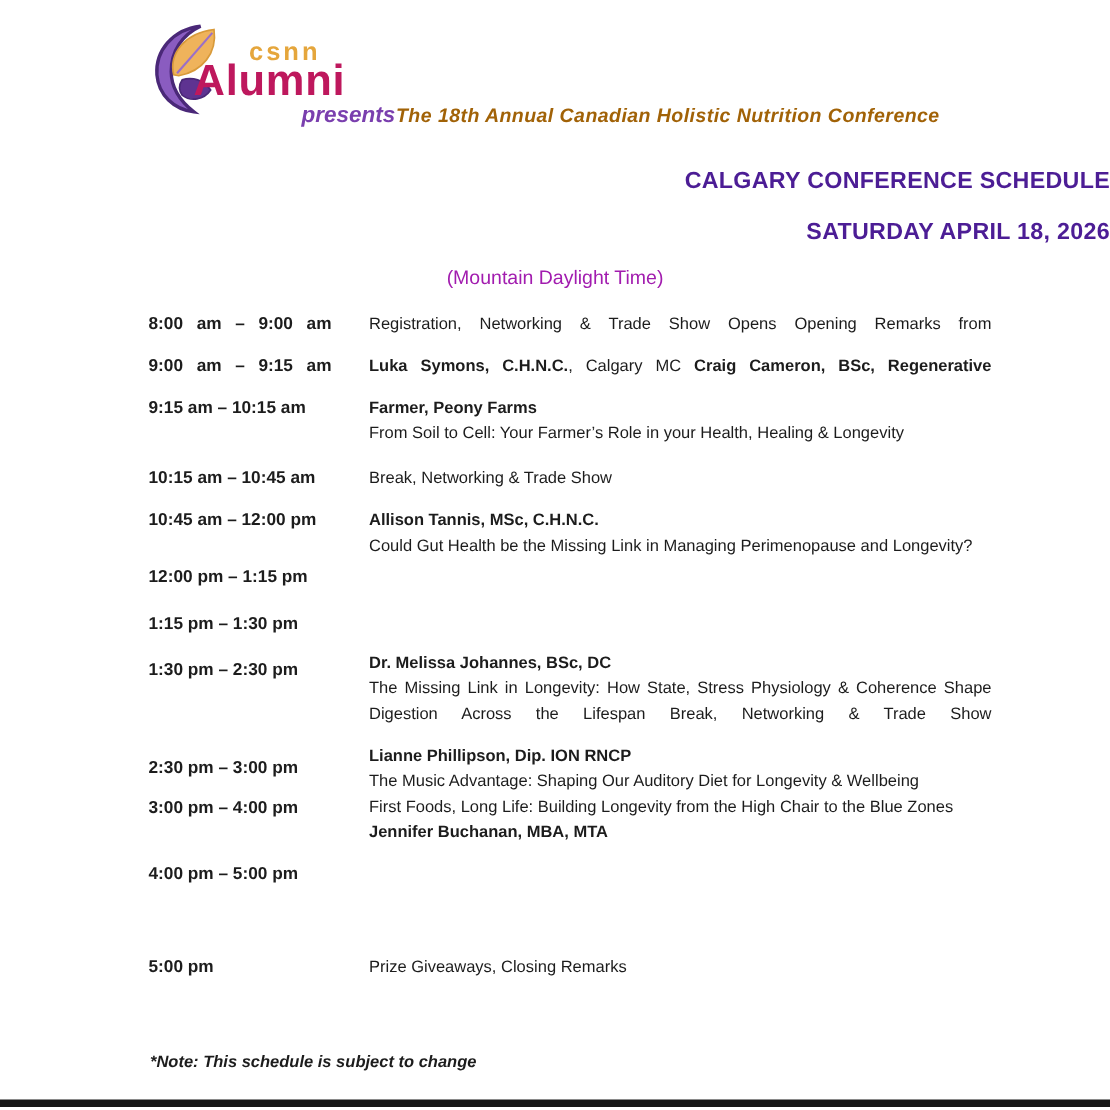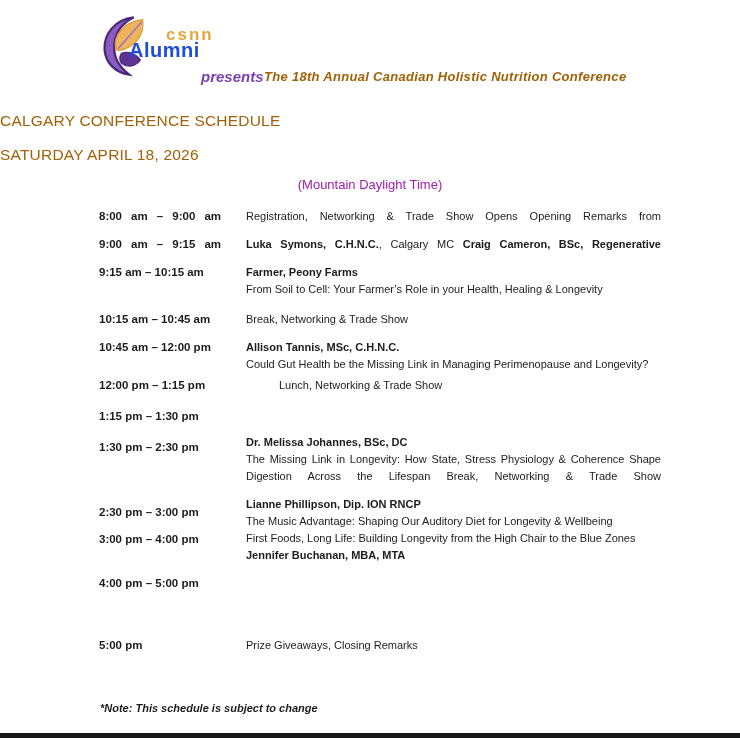--- a/index.html
+++ b/index.html
@@ -4,29 +4,29 @@
 <style>
   html,body{margin:0;padding:0;background:#fff;}
   #page{
     position:relative;width:740px;height:740px;background:#ffffff;overflow:hidden;
     font-family:"Liberation Sans",sans-serif;color:#222;
   }
   
   .logo-mark{position:absolute;left:99px;top:15px;width:56px;height:62px;}
   .brand-csnn{position:absolute;left:166px;top:26px;font-size:17px;font-weight:700;
     letter-spacing:2px;color:#e5a63c;line-height:1;}
-  .brand-alumni{position:absolute;left:129px;top:40px;font-size:20px;font-weight:600;
-    color:#1d4ed8;line-height:1;letter-spacing:0.5px;}
+  .brand-alumni{position:absolute;left:129px;top:40px;font-size:29px;font-weight:600;
+    color:#be185d;line-height:1;letter-spacing:0.5px;}
   .brand-presents{position:absolute;left:201px;top:69px;font-size:15px;font-style:italic;
     font-weight:600;color:#7a3fae;line-height:1.1;}
   .conf-title{position:absolute;left:264px;top:69px;font-size:13px;font-weight:700;
     font-style:italic;color:#a16207;letter-spacing:0.3px;white-space:nowrap;}
   
-  .h-purple{position:absolute;left:0;width:100%;text-align:left;font-weight:400;
-    font-size:15.5px;color:#a16207;letter-spacing:0.2px;}
+  .h-purple{position:absolute;left:0;width:100%;text-align:right;font-weight:700;
+    font-size:15.5px;color:#4c1d95;letter-spacing:0.2px;}
   .h1{top:112px;}
   .h2{top:146px;}
   .h-tz{position:absolute;left:0;width:100%;text-align:center;font-size:13px;color:#a21caf;top:177px;}
   
   .schedule{position:absolute;left:99px;top:208px;width:562px;}
   .row{display:flex;align-items:flex-start;}
   .t{width:122px;flex:none;font-weight:700;font-size:11.5px;line-height:17px;color:#1c1c1c;}
   .d{width:415px;margin-left:25px;font-size:11px;line-height:17px;color:#1c1c1c;}
   .d p{margin:0;}
   .b{font-weight:700;}
@@ -90,21 +90,20 @@
     <div class="row mb4">
       <div class="t">10:45 am – 12:00 pm</div>
       <div class="d">
         <p class="b">Allison Tannis, MSc, C.H.N.C.</p>
         <p>Could Gut Health be the Missing Link in Managing Perimenopause and Longevity?</p>
       </div>
     </div>
 
     <div class="row mb8">
       <div class="t">12:00 pm – 1:15 pm</div>
-      <div class="d">Lunch, Networking &amp; Trade Show</div>
     </div>
 
     <div class="row mb9">
       <div class="t">1:15 pm – 1:30 pm</div>
     </div>
 
     <div class="row mb11">
       <div class="t pt5">1:30 pm – 2:30 pm</div>
       <div class="d">
         <p class="b">Dr. Melissa Johannes, BSc, DC</p>

